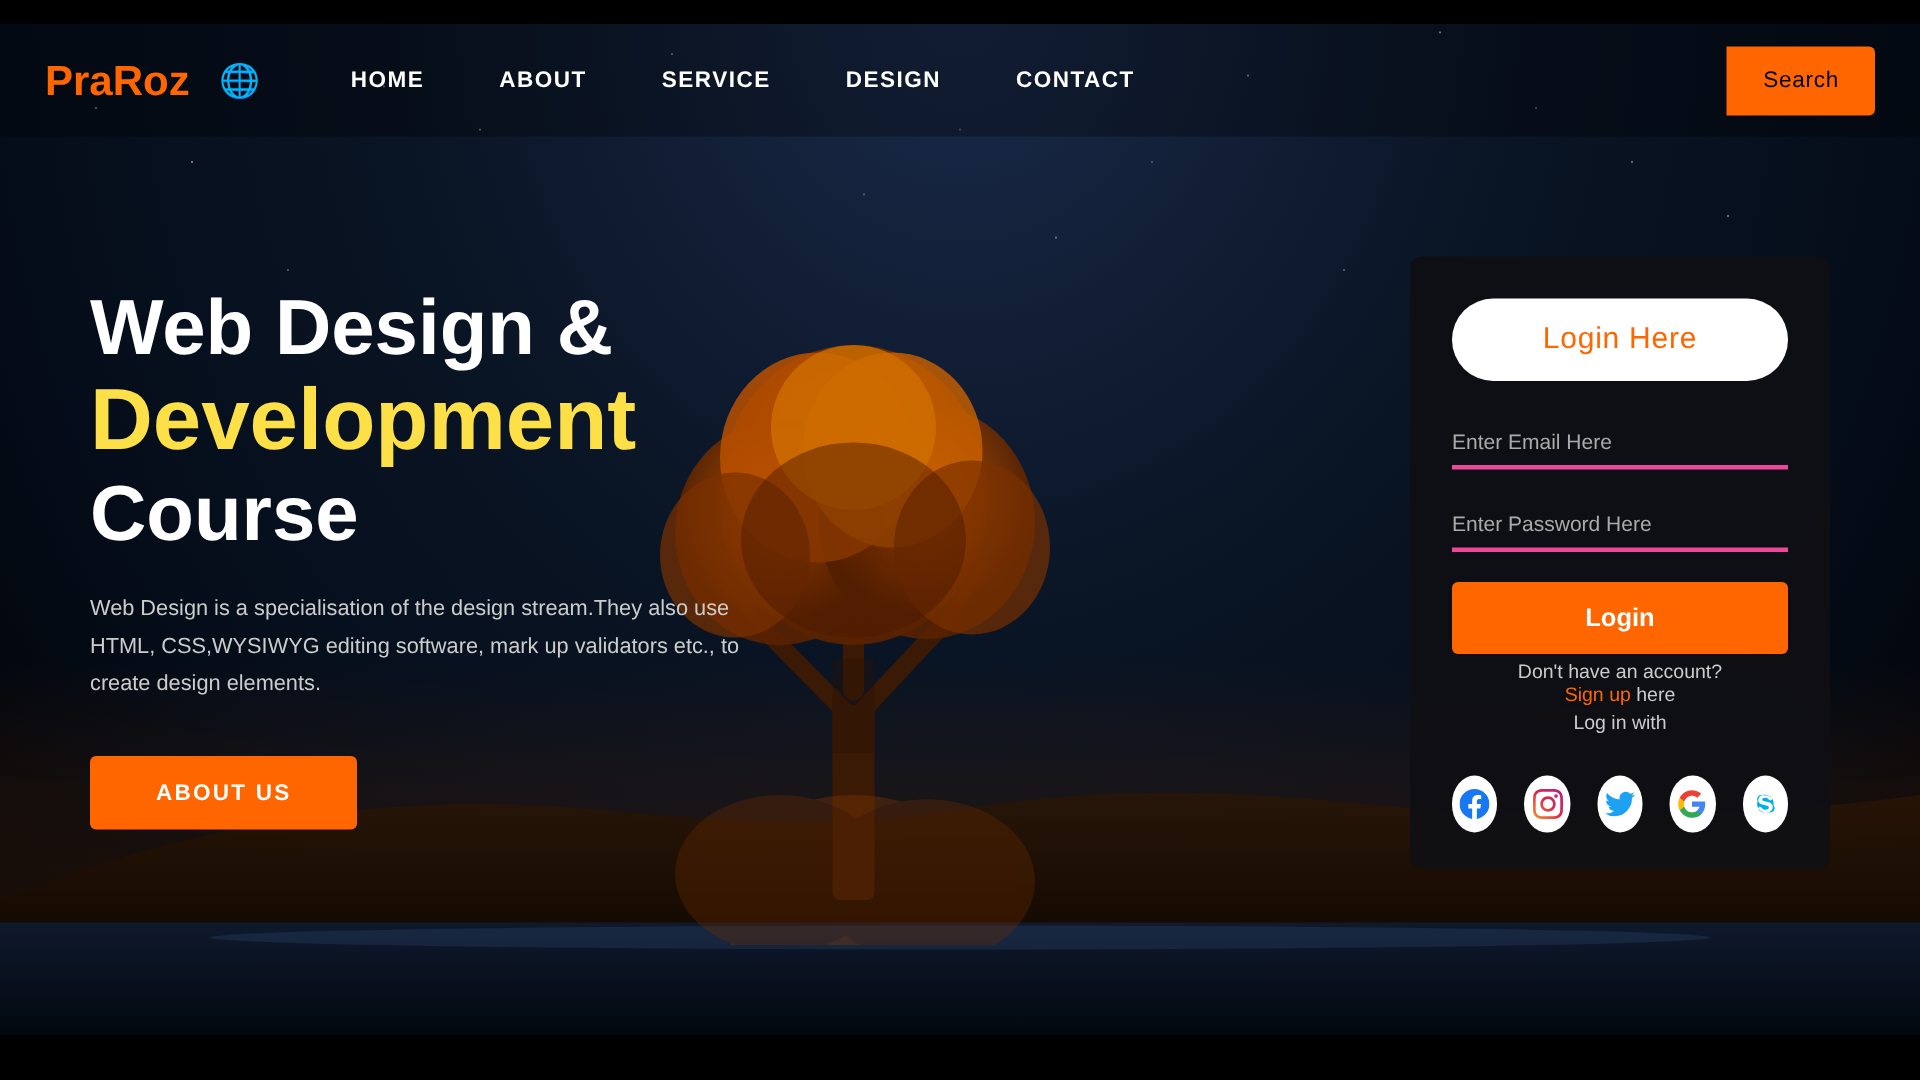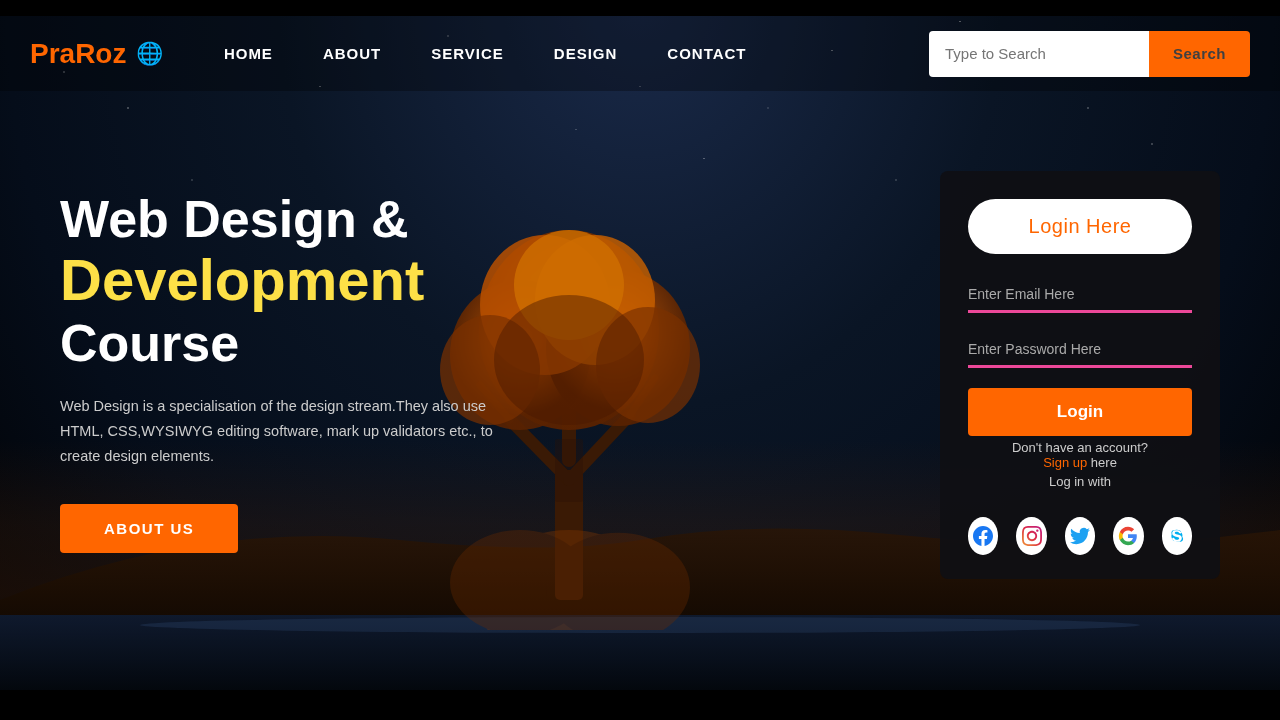--- a/index.html
+++ b/index.html
@@ -96,21 +96,21 @@
       display: flex;
       align-items: center;
       padding: 0 30px;
       z-index: 20;
       background: rgba(0,0,0,0.3);
     }
 
     .logo {
       display: flex;
       align-items: center;
-      gap: 10px;
+      gap: 20px;
       margin-right: 60px;
     }
 
     .logo-text {
       font-size: 28px;
       font-weight: 700;
       color: #ff6600;
       letter-spacing: 0;
     }
 
@@ -151,23 +151,23 @@
       color: #333;
       outline: none;
       border-radius: 4px 0 0 4px;
     }
 
     .search-btn {
       height: 46px;
       padding: 0 24px;
       background: #ff6600;
       border: none;
-      color: #404040;
+      color: #000000;
       font-size: 15px;
-      font-weight: 700;
+      font-weight: 400;
       cursor: pointer;
       border-radius: 0 4px 4px 0;
       letter-spacing: 0.5px;
     }
 
     
     .main-content {
       position: absolute;
       top: 91px;
       left: 0;
@@ -431,21 +431,20 @@
 
   <div class="nav-links">
     <a class="nav-link">HOME</a>
     <a class="nav-link">ABOUT</a>
     <a class="nav-link">SERVICE</a>
     <a class="nav-link">DESIGN</a>
     <a class="nav-link">CONTACT</a>
   </div>
 
   <div class="search-area">
-    <input class="search-input" type="text" placeholder="Type to Search" style="">
     <button class="search-btn">Search</button>
   </div>
 </nav>
 
 <div class="main-content">
 
   <div class="hero-text">
     <span class="hero-title-line1">Web Design &amp;</span>
     <span class="hero-title-line2">Development</span>
     <span class="hero-title-line3">Course</span>

